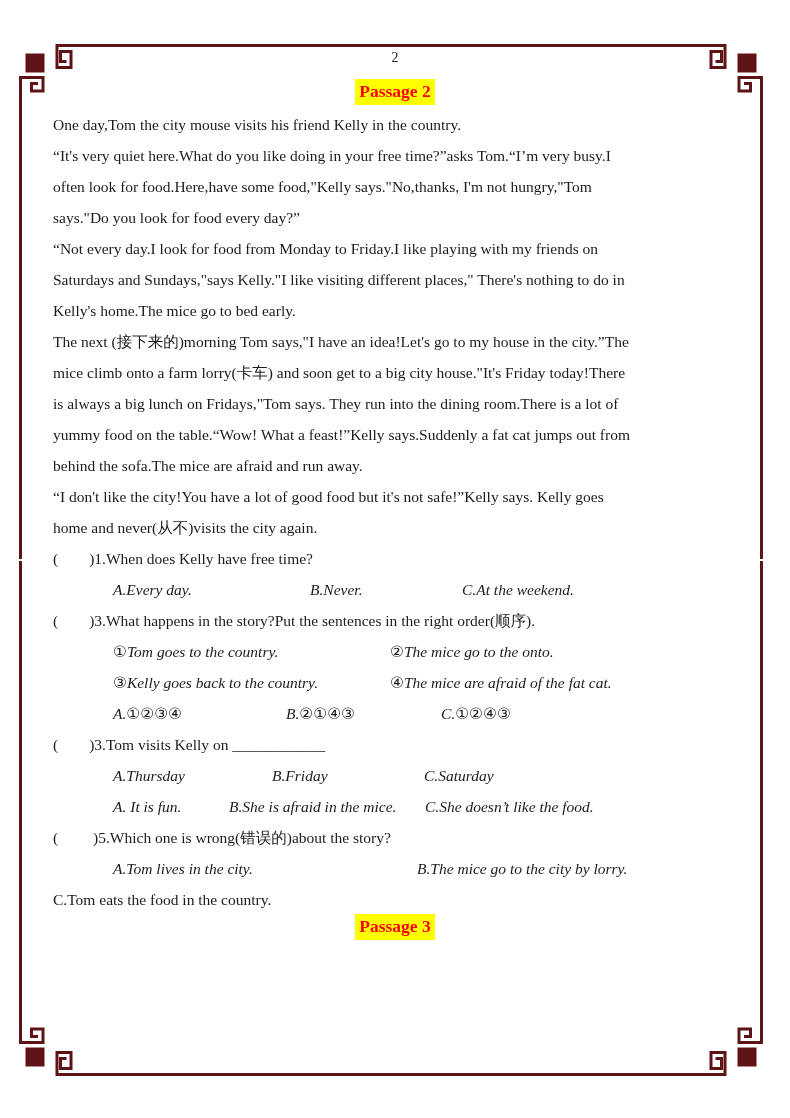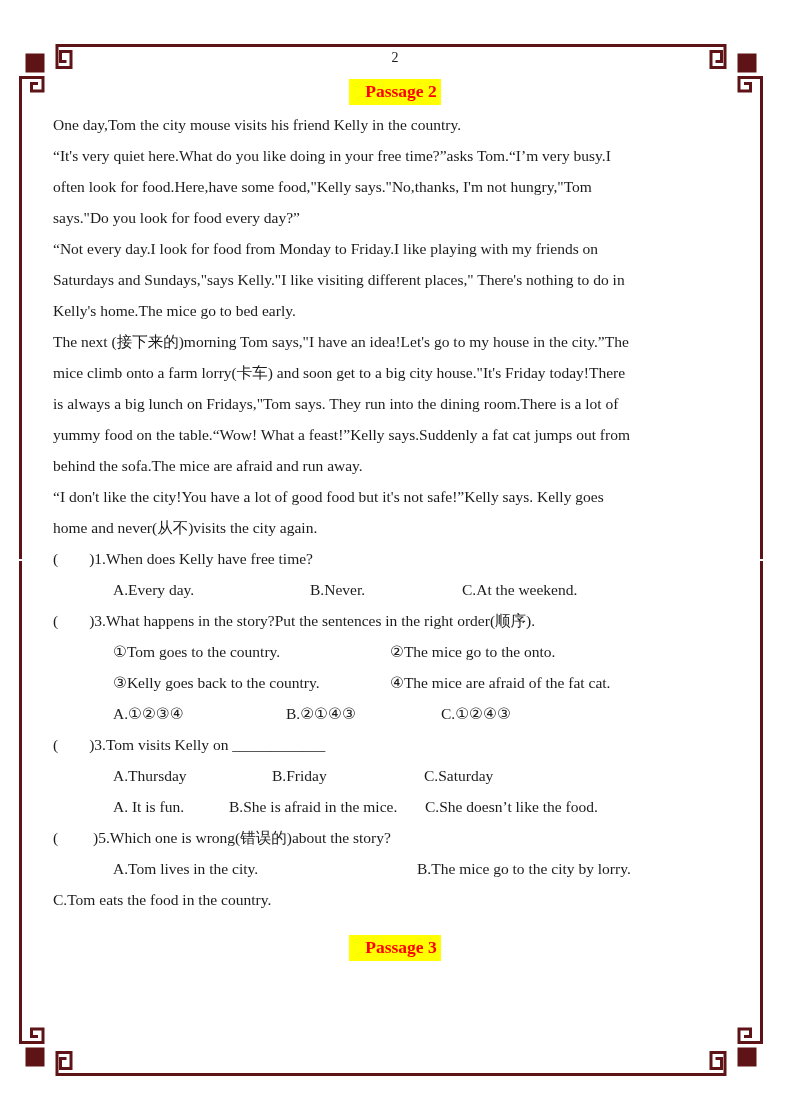--- a/index.html
+++ b/index.html
@@ -11,40 +11,40 @@
     color:#1b1b1b;
     overflow:hidden;
   }
   .border-svg{position:absolute;top:0;left:0;pointer-events:none;}
   .pagenum{
     position:absolute;top:50px;left:0;width:100%;
     text-align:center;font-size:14px;
   }
   .title-row{position:absolute;left:0;width:100%;text-align:center;}
   .title-row.p2{top:79px;}
-  .title-row.p3{top:935px;}
+  .title-row.p3{top:914px;}
   .hl{
     display:inline-block;
     background:#ffff00;
     color:#ff0000;
     font-weight:bold;
     font-size:17.5px;
-    padding:2px 4px 3px 16px;
+    padding:2px 4px 3px 4px;
     font-family:"Liberation Serif","DejaVu Serif",serif;
   }
   .content{position:absolute;top:109px;left:0;right:0;}
   .line{
     position:relative;
     height:31px;line-height:31px;
     font-size:15.5px;
     white-space:pre;
     padding-left:53px;
     font-family:"Liberation Serif","DejaVu Sans",serif;
   }
-  .line.cols{padding-left:0;}
+  .line.cols{padding-left:0;font-style:italic;}
   .line.cols .opt{
     position:absolute;top:0;line-height:31px;white-space:pre;
   }
 </style>
 </head>
 <body>
 
 <div class="page">
 
   <svg class="border-svg" width="790" height="1118" viewBox="0 0 790 1118" aria-hidden="true">

